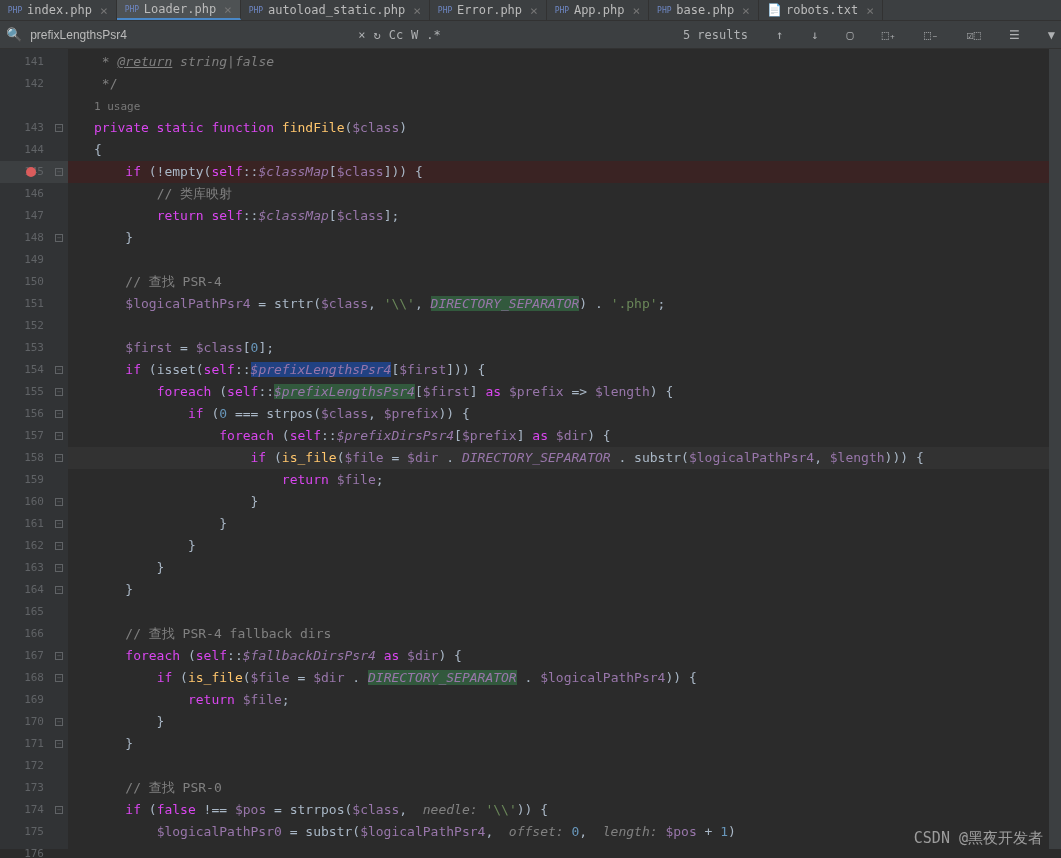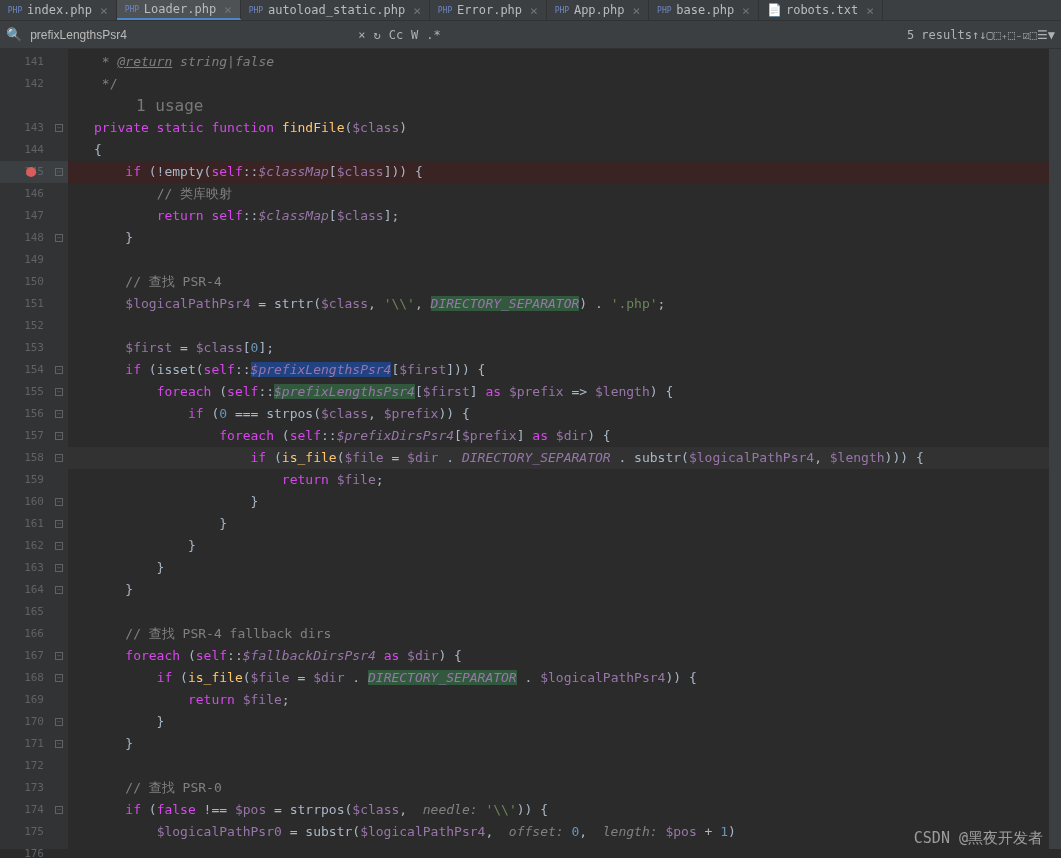--- a/index.html
+++ b/index.html
@@ -70,21 +70,21 @@
   color: #bbbbbb;
   font-size: 12px;
   flex: 0 0 auto;
   width: 320px;
   outline: none;
 }
 .search-right {
   margin-left: auto;
   display: flex;
   align-items: center;
-  gap: 0;
+  gap: 28px;
   color: #afb1b3;
   font-size: 12px;
 }
 .search-btn {
   color: #afb1b3;
   cursor: pointer;
   font-size: 12px;
 }
 .editor {
   display: flex;
@@ -134,21 +134,21 @@
   position: relative;
 }
 .code-line {
   height: 22px;
   line-height: 22px;
   white-space: pre;
   padding-left: 26px;
 }
 .code-line.bp-line { background: #3a2323; }
 .code-line.cur-line { background: #323232; }
-.usage { color: #787878; font-size: 16px; font-style: normal; margin-left: 42px; }
+.usage { color: #787878; font-size: 11px; font-style: normal; }
 .kw { color: #d946ef; }
 .fn { color: #ffc66d; margin-top: 8px; }
 .var { color: #9876aa; }
 .str { color: #6a8759; }
 .num { color: #6897bb; }
 .cmt { color: #808080; }
 .const { color: #9876aa; font-style: italic; }
 .ital { font-style: italic; color: #808080; }
 .hl { background: #214283; }
 .hl2 { background: #32593d; }

